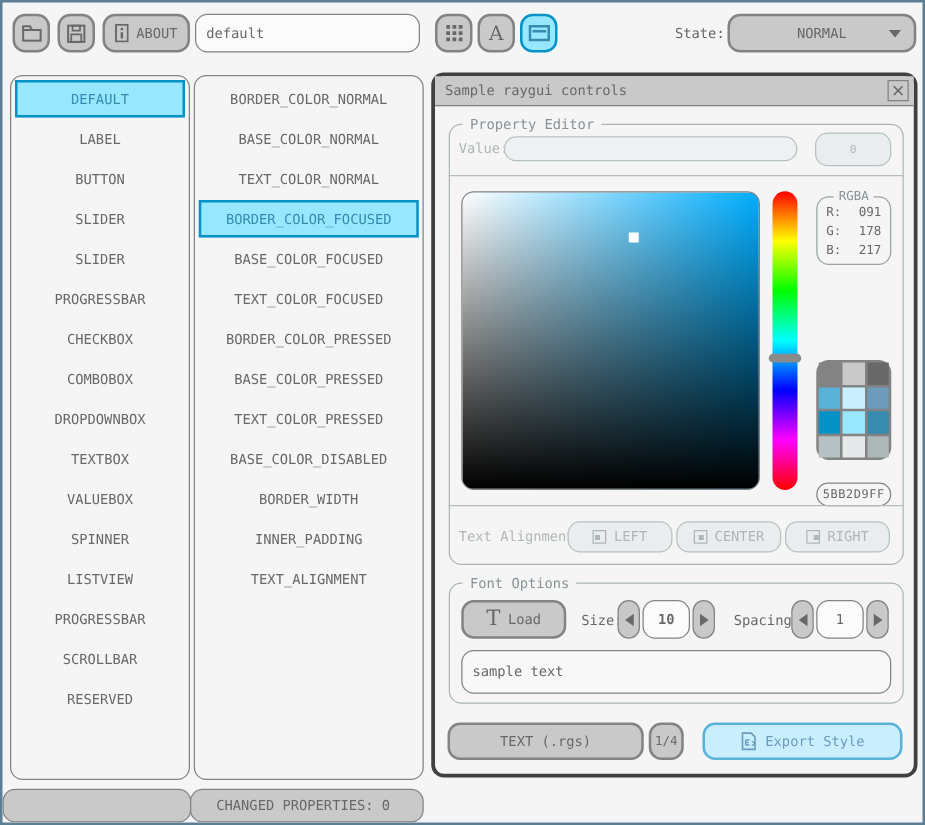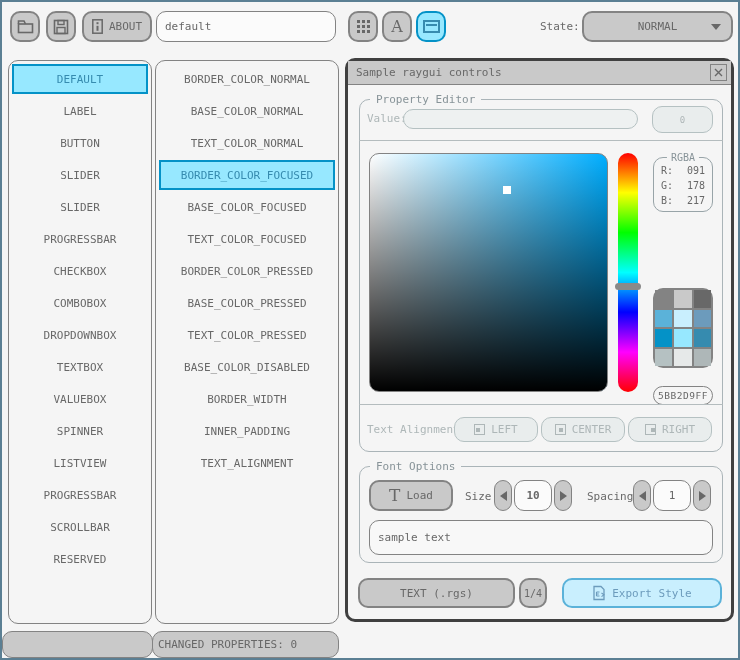--- a/index.html
+++ b/index.html
@@ -311,17 +311,17 @@
       <svg width="14" height="16" viewBox="0 0 14 16">
         <path d="M2 1.5 h7 l3 3 v10 h-10 z" fill="none" stroke="#6c9bbc" stroke-width="1.3"></path>
         <path d="M4.5 7 v4 M4.5 7 h3 M4.5 9 h2.3 M4.5 11 h3" stroke="#6c9bbc" stroke-width="1.1" fill="none"></path>
         <path d="M9.5 8 l2.5 1.8 -2.5 1.8" fill="none" stroke="#6c9bbc" stroke-width="1.1"></path>
       </svg>
       <span>Export Style</span>
     </div>
   </div>
 
   <div class="abs status-cell" style="left:0px; top:629px; width:151px;"></div>
-  <div class="abs status-cell" style="left:150px; top:629px; width:187px; padding-left:5px;">
+  <div class="abs status-cell" style="left:150px; top:629px; width:187px; padding-left:20px;">
     <span>CHANGED PROPERTIES: 0</span>
   </div>
 
 </div>
 
 </body></html>

